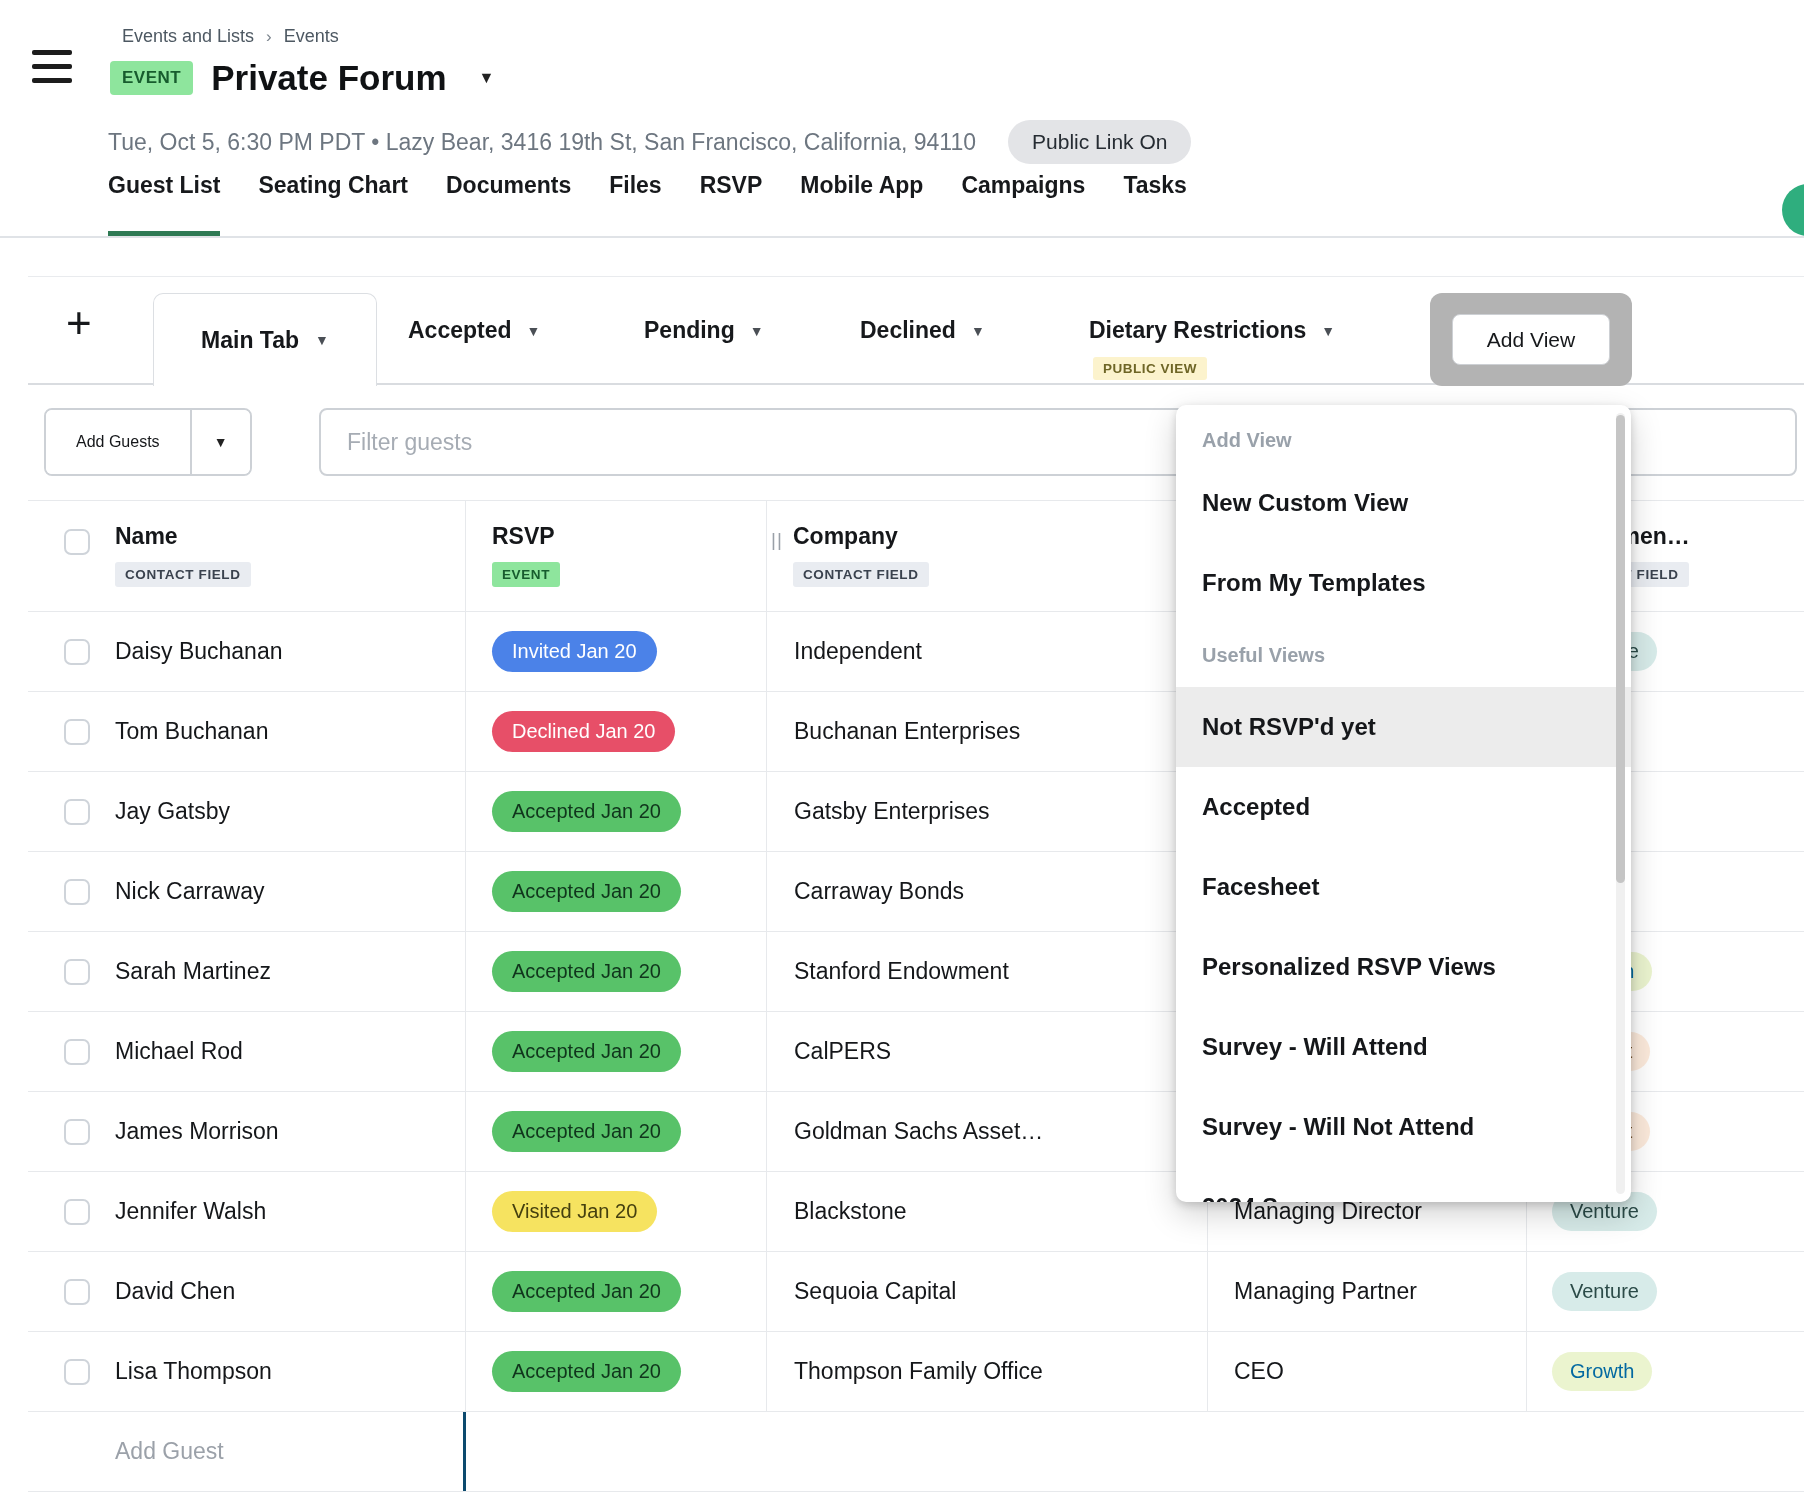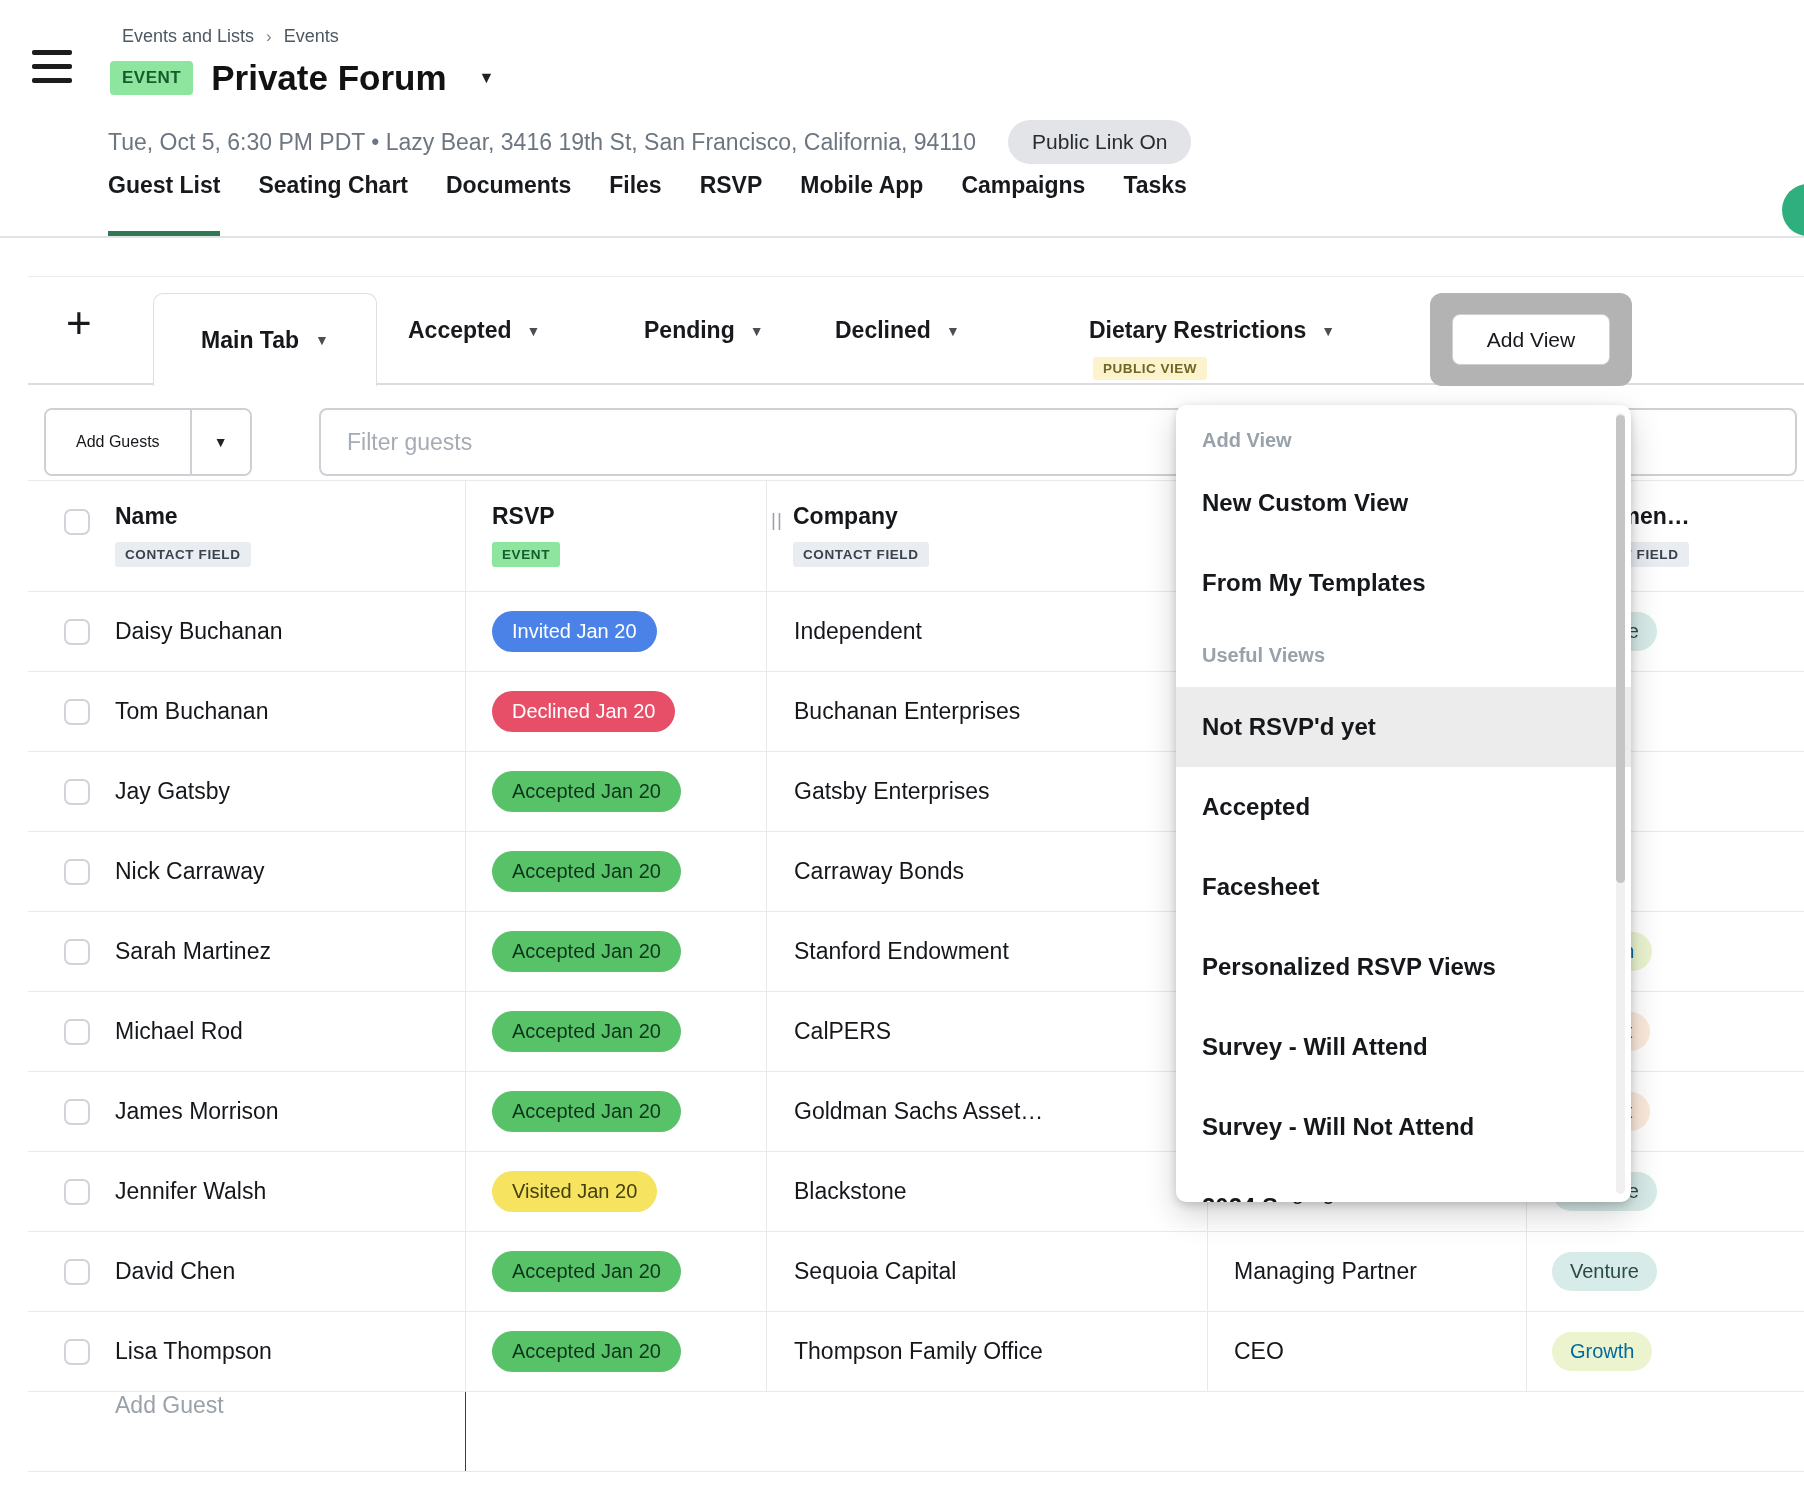--- a/index.html
+++ b/index.html
@@ -37,21 +37,21 @@
 
   
   .toolbar{position:absolute;left:28px;right:0;top:408px;height:68px}
   .add-guests-group{position:absolute;left:16px;top:0;height:68px;display:flex;border:2px solid #cdd1d6;border-radius:8px;overflow:hidden;background:#fff}
   .add-guests-main{padding:0 30px;font-size:16px;font-weight:500;background:#fff;border:none;cursor:pointer;color:#15171a;font-family:inherit}
   .add-guests-caret{width:60px;border:none;border-left:2px solid #cdd1d6;background:#fff;font-size:14px;cursor:pointer;color:#222;font-family:inherit}
   .filter-input{position:absolute;left:291px;top:0;width:1478px;height:68px;border:2px solid #cdd1d6;border-radius:8px;padding:0 26px;font-size:23px;color:#222;outline:none;font-family:inherit}
   .filter-input::placeholder{color:#a6acb4}
 
   
-  .gtable{position:absolute;left:28px;top:480px;width:1776px}
+  .gtable{position:absolute;left:28px;top:500px;width:1776px}
   .thead{display:flex;height:112px;border-top:1px solid #e7e9ec;border-bottom:1px solid #e7e9ec}
   .th{position:relative;padding-top:22px}
   .c0{width:438px}.c1{width:301px}.c2{width:441px}.c3{width:319px}.c4{flex:1}
   .th.c0,.th.c1,.th.c2,.th.c3,.td.c0,.td.c1,.td.c2,.td.c3{border-right:1px solid #e7e9ec}
   .th .label{display:block;font-size:23px;font-weight:700;margin-left:26px;white-space:nowrap}
   .th.c0 .label{margin-left:87px}
   .th .field-badge{display:inline-block;margin:12px 0 0 26px;background:#e9ecf1;color:#3a424e;font-size:13.5px;font-weight:700;letter-spacing:.6px;padding:5px 10px;border-radius:3px;white-space:nowrap}
   .th.c0 .field-badge{margin-left:87px}
   .th .field-badge.event{background:var(--event-badge-bg,#8ee59d);color:var(--event-badge-text,#175c2e)}
   .checkbox{position:absolute;left:36px;width:26px;height:26px;border:2px solid #cfd4da;border-radius:7px;background:#fff;cursor:pointer}
@@ -68,21 +68,21 @@
   .pill{padding:9px 20px;border-radius:999px;font-size:20px;white-space:nowrap}
   .pill-invited{background:var(--invited-pill,#4b82e8);color:#fff}
   .pill-declined{background:var(--declined-pill,#e74f68);color:#fff}
   .pill-accepted{background:var(--accepted-pill,#58c269);color:#10351c}
   .pill-visited{background:var(--visited-pill,#f6e360);color:#45400f}
   .seg{padding:8px 18px;border-radius:999px;font-size:20px;white-space:nowrap}
   .seg-venture{background:var(--venture-badge-bg,#d7ebe9);color:#2b4b48}
   .seg-growth{background:var(--growth-badge-bg,#ebf4cf);color:#0369a1}
   .seg-buyout{background:var(--buyout-badge-bg,#fceadb);color:#6f4b22}
   .tfoot{display:flex;height:80px;border-bottom:1px solid #e7e9ec}
-  .tfoot .fcell{width:438px;height:100%;border-right:1px solid #0c4a6e;display:flex;}
+  .tfoot .fcell{width:438px;height:100%;border-right:3px solid #0c4a6e;display:flex;align-items:center}
   .tfoot span{margin-left:87px;font-size:23px;color:#9ba1a9;cursor:text}
 
   
   .dropdown{position:absolute;left:1176px;top:405px;width:455px;height:797px;background:#fff;border-radius:10px;box-shadow:0 3px 8px rgba(0,0,0,.16),0 12px 32px rgba(0,0,0,.18);z-index:10;overflow:hidden;padding-top:12px}
   .dd-header,.dd-section{height:46px;display:flex;align-items:center;padding-left:26px;color:#99a1aa;font-size:20px;font-weight:600}
   .dd-section{height:64px}
   .dd-item{height:80px;display:flex;align-items:center;padding-left:26px;font-size:24px;font-weight:700;color:#15171a;cursor:pointer;white-space:nowrap}
   .dd-item.highlight{background:var(--highlight-row,#ececec)}
   .dd-scroll-track{position:absolute;right:6px;top:8px;bottom:8px;width:9px;background:#f0f0f0;border-radius:5px}
   .dd-scroll-thumb{position:absolute;right:6px;top:10px;width:9px;height:468px;background:#c5c5c5;border-radius:5px;cursor:grab}
@@ -138,21 +138,21 @@
     </div>
     <div id="view-tabs">
         <div class="view-tab" style="left: 380px;">
           <span>Accepted</span>
           <span class="caret-icon">▼</span>
         </div>
         <div class="view-tab" style="left: 616px;">
           <span>Pending</span>
           <span class="caret-icon">▼</span>
         </div>
-        <div class="view-tab" style="left: 807px;">
+        <div class="view-tab" style="left: 832px;">
           <span>Declined</span>
           <span class="caret-icon">▼</span>
         </div>
         <div class="view-tab" style="left: 1061px;">
           <span>Dietary Restrictions</span>
           <span class="caret-icon">▼</span>
         </div>
       </div>
     <span class="public-view-badge">PUBLIC VIEW</span>
     <div class="add-view-wrap">

